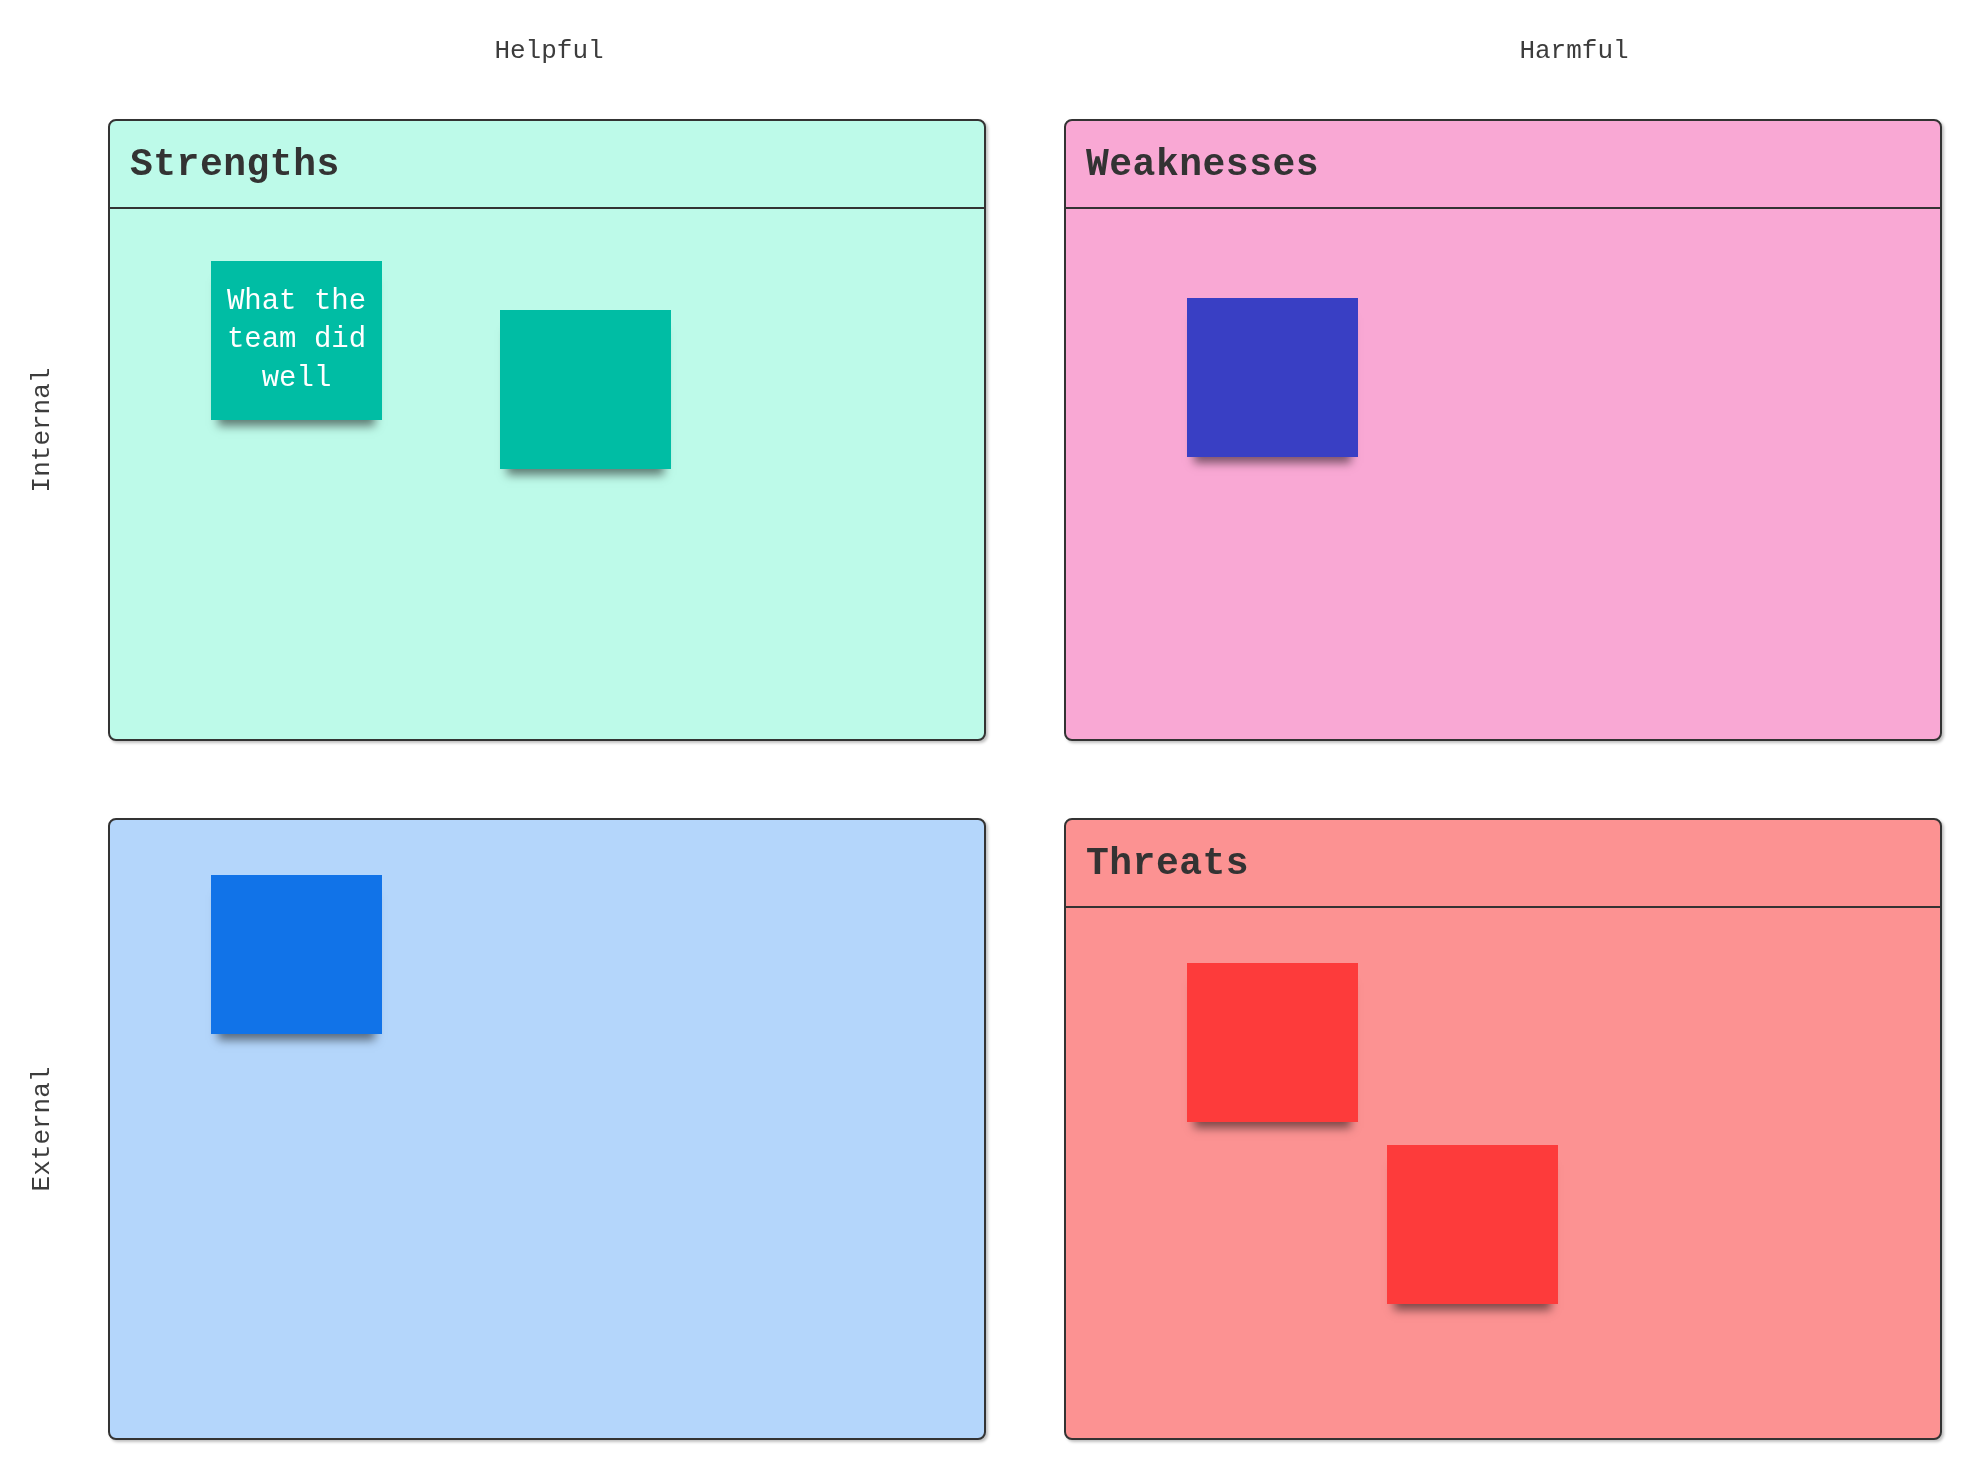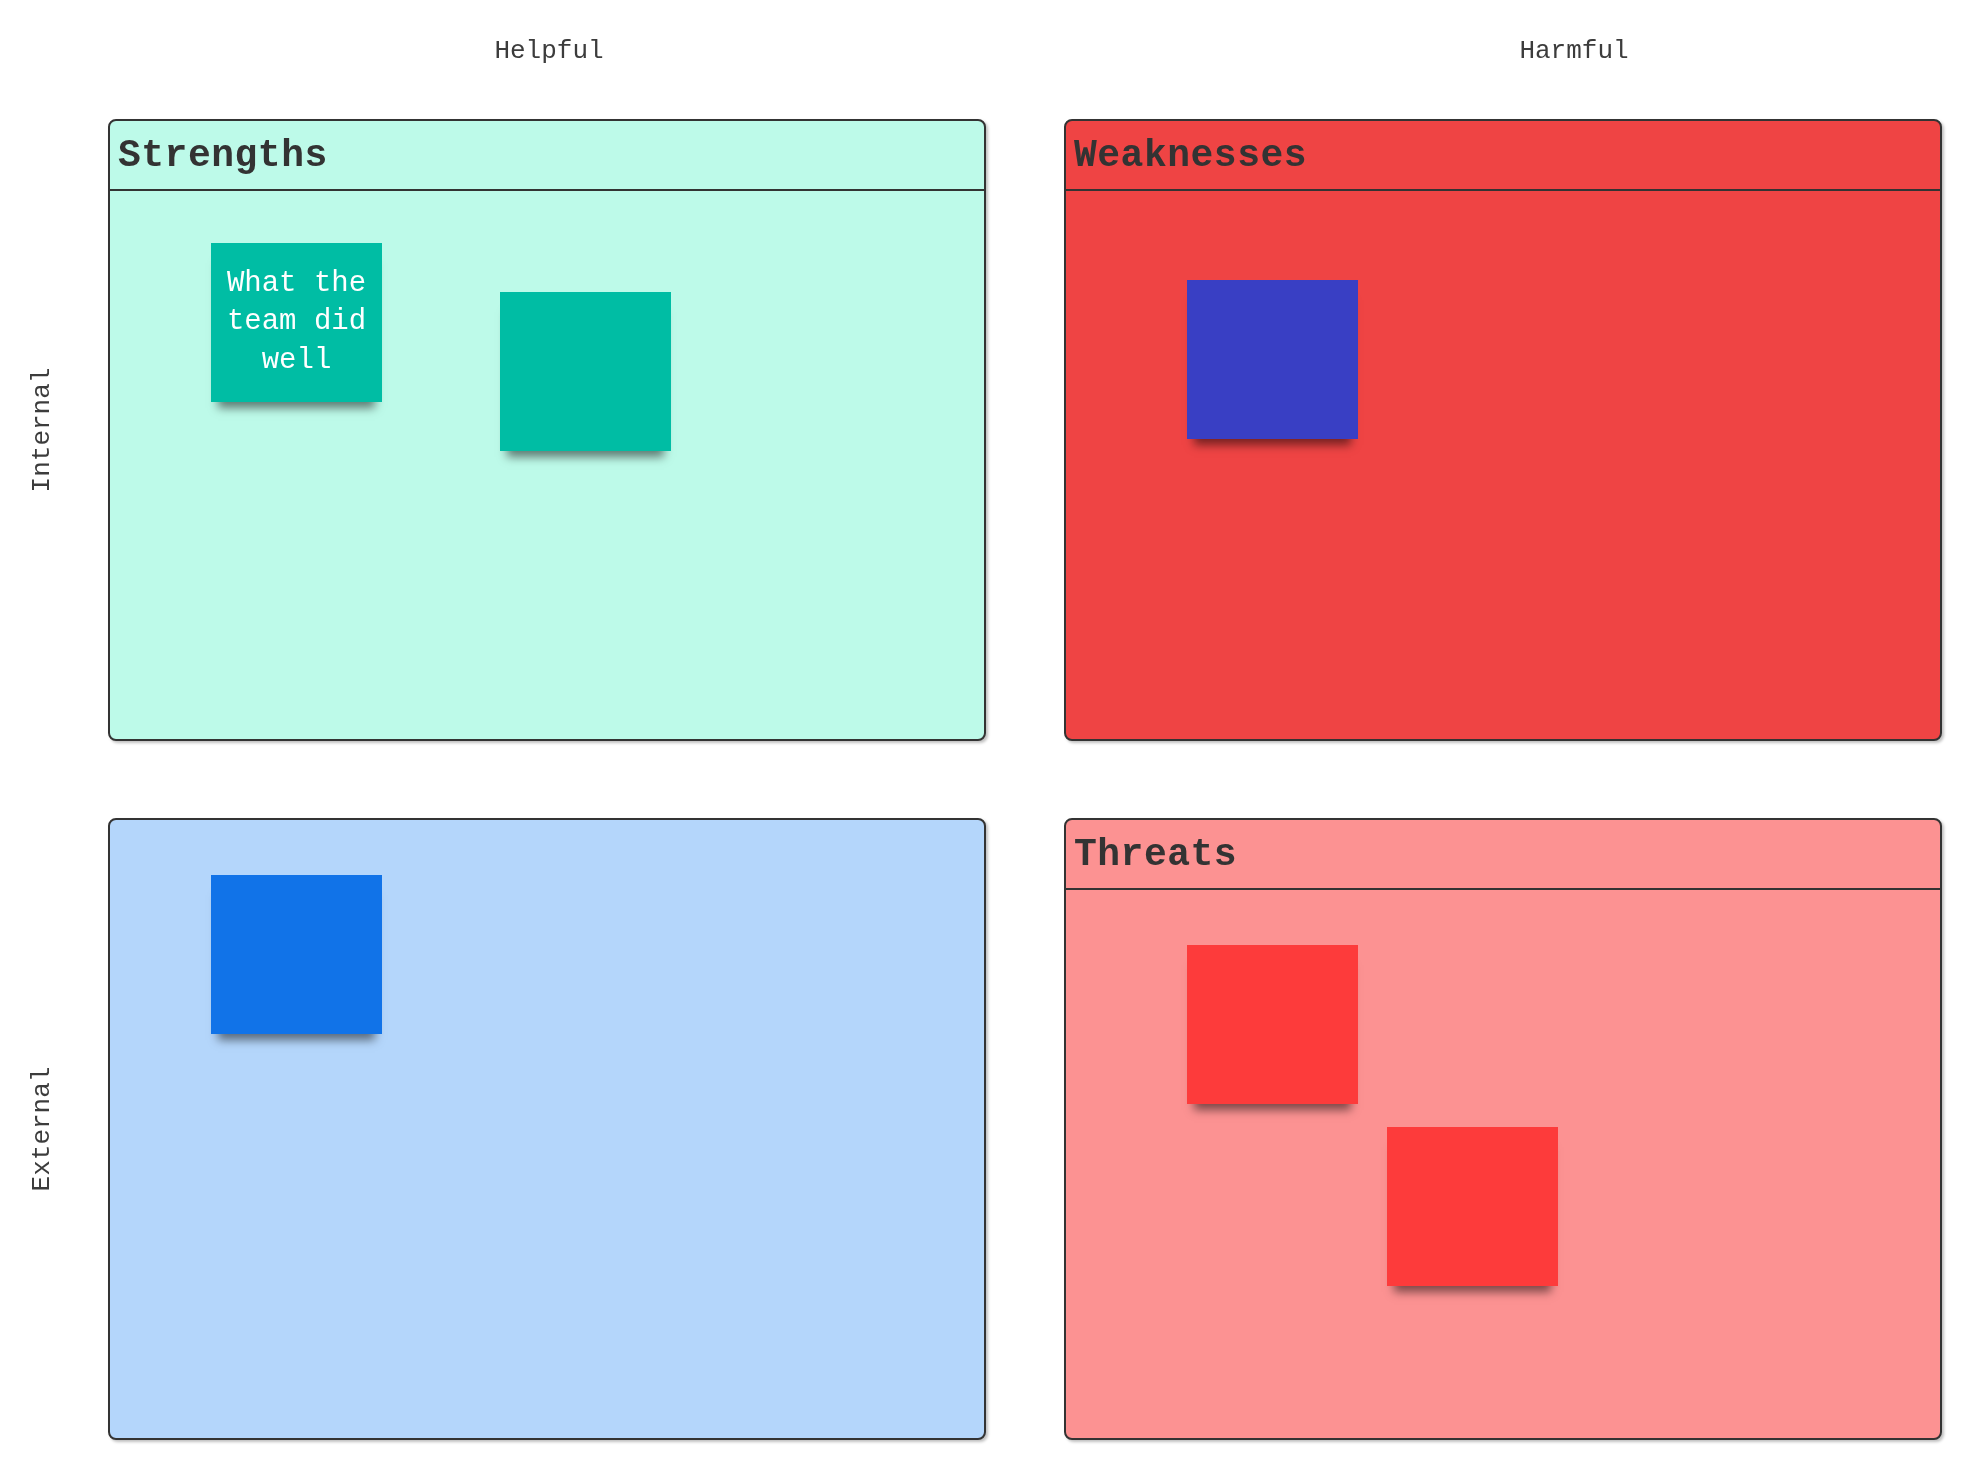--- a/index.html
+++ b/index.html
@@ -36,25 +36,25 @@
     border-radius: 8px;
     box-sizing: border-box;
     box-shadow: 2px 2px 3px rgba(0,0,0,0.25);
   }
   .q-strengths     { left: 108px;  top: 119px; }
   .q-weaknesses    { left: 1064px; top: 119px; }
   .q-opportunities { left: 108px;  top: 818px; }
   .q-threats       { left: 1064px; top: 818px; }
 
   .q-header {
-    height: 70px;
+    height: 88px;
     border-bottom: 2px solid #333333;
     display: flex;
     align-items: center;
-    padding: 0 8px;
+    padding: 0 20px;
     box-sizing: border-box;
   }
   .q-title {
     margin: 0;
     font-size: 38px;
     font-weight: bold;
     color: #333333;
     letter-spacing: 0.5px;
   }
   .q-body {
@@ -109,21 +109,21 @@
     <div class="q-body">
       <div class="sticky s1" style="background-color: rgb(0, 189, 164);">
         <span class="sticky-text">What the team did well</span>
       </div>
       <div class="sticky s2" style="background-color: rgb(0, 189, 164);">
         <span class="sticky-text"></span>
       </div>
     </div>
   </section>
 
-  <section class="quadrant q-weaknesses" style="background-color: #ef4444;">
+  <section class="quadrant q-weaknesses" style="background-color: #f9a8d4;">
     <header class="q-header">
       <h2 class="q-title">Weaknesses</h2>
     </header>
     <div class="q-body">
       <div class="sticky w1" style="background-color: rgb(57, 63, 196);">
         <span class="sticky-text"></span>
       </div>
     </div>
   </section>
 

